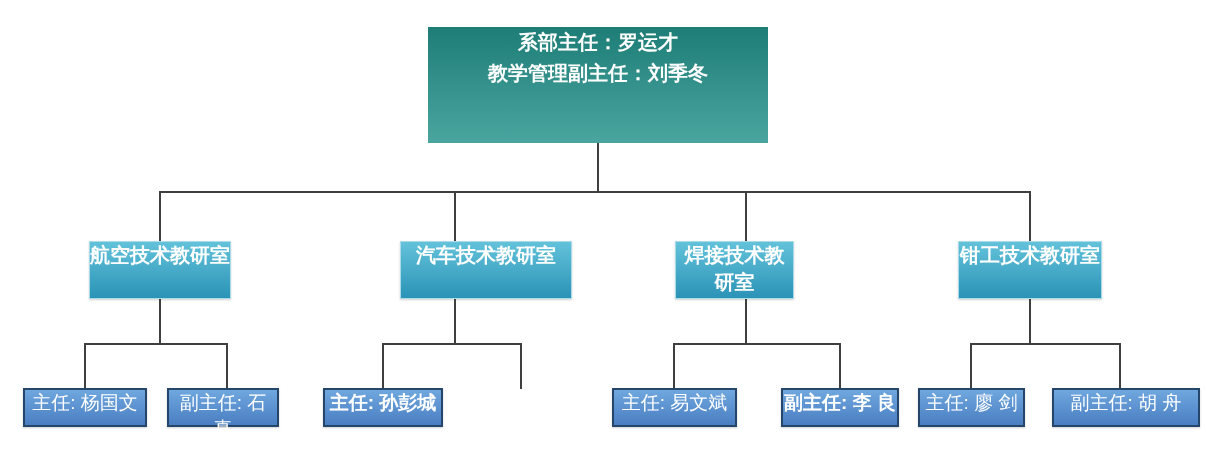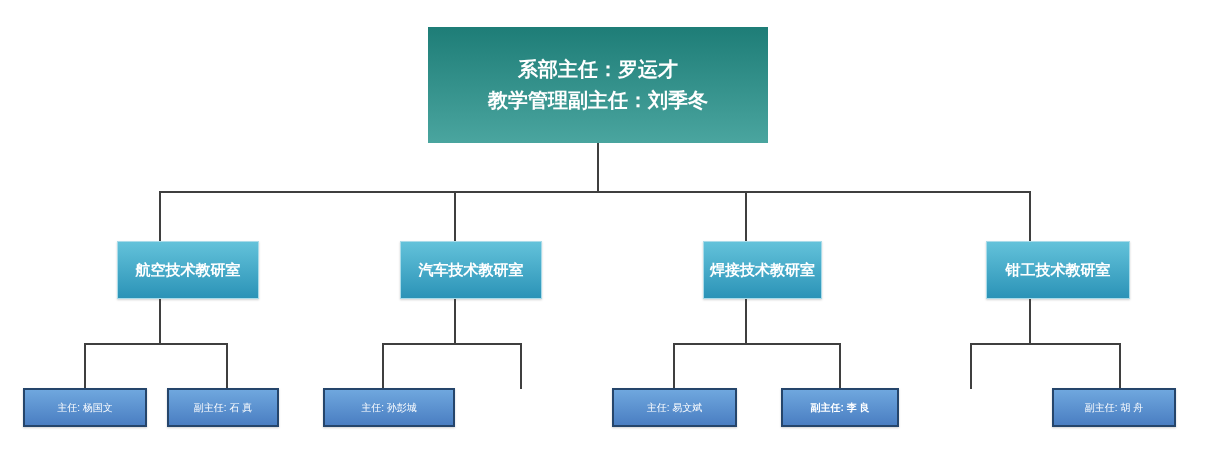--- a/index.html
+++ b/index.html
@@ -5,53 +5,52 @@
   html,body{margin:0;padding:0;background:#ffffff;}
   .canvas{
     position:relative;
     width:1206px;height:454px;
     background:#ffffff;
     font-family:"Liberation Sans","DejaVu Sans",sans-serif;
     overflow:hidden;
   }
   .box{
     position:absolute;
-    display:flex;flex-direction:column;align-items:center;justify-content:center;
+    display:flex;flex-direction:column;align-items:center;justify-content:flex-start;
     color:var(--text-color);
     text-align:center;
     box-sizing:border-box;
   }
   .root{
     left:428px;top:27px;width:340px;height:116px;
     background:linear-gradient(180deg,var(--teal-top) 0%,var(--teal-bottom) 100%);
     font-size:20px;font-weight:bold;line-height:31px;
   }
   .dept{
     top:241px;height:58px;
     background:linear-gradient(180deg,var(--cyan-top) 0%,var(--cyan-bottom) 100%);
     border:1px solid var(--cyan-border);
-    font-size:15px;font-weight:bold;
+    font-size:20px;font-weight:bold;
     box-shadow:0 1px 2px rgba(0,0,0,0.18);
-    margin-left:28px;
   }
   .d1{left:89px;width:142px;}
-  .d2{left:372px;width:142px;}
+  .d2{left:400px;width:172px;}
   .d3{left:675px;width:119px;}
   .d4{left:958px;width:144px;}
   .child{
     top:388px;height:39px;
     background:linear-gradient(180deg,var(--blue-top) 0%,var(--blue-bottom) 100%);
     border:2px solid var(--child-border);
-    font-size:10px;font-weight:normal;
+    font-size:19px;font-weight:normal;
     box-shadow:0 1px 2px rgba(0,0,0,0.18);
   }
   .g1a{left:23px;width:124px;}  .g1b{left:167px;width:112px;}
-  .g2a{left:323px;width:132px;} .g2b{left:455px;width:132px;}
+  .g2a{left:323px;width:120px;font-weight:bold;} .g2b{left:455px;width:132px;}
   .g3a{left:612px;width:125px;} .g3b{left:781px;width:118px;font-weight:bold;}
-  .g4a{left:918px;width:107px;} .g4b{left:1052px;width:124px;}
+  .g4a{left:918px;width:107px;} .g4b{left:1052px;width:148px;}
   .line{position:absolute;background:var(--line-color);}
   .v{width:2px;}
   .h{height:2px;}
   
   .c-root-stem{left:597px;top:143px;height:49px;}
   .c-main-h{left:159px;top:191px;width:872px;}
   .c-drop-1{left:159px;top:192px;height:49px;}
   .c-drop-2{left:454px;top:192px;height:49px;}
   .c-drop-3{left:745px;top:192px;height:49px;}
   .c-drop-4{left:1029px;top:192px;height:49px;}
@@ -112,15 +111,16 @@
   <div class="line v c-g4b"></div>
 
   <div class="box child g1a">主任: 杨国文</div>
   <div class="box child g1b">副主任: 石 真</div>
 
   <div class="box child g2a">主任: 孙彭城</div>
 
   <div class="box child g3a">主任: 易文斌</div>
   <div class="box child g3b">副主任: 李 良</div>
 
+  <div class="box child g4a">主任: 廖 剑</div>
   <div class="box child g4b">副主任: 胡 舟</div>
 
 </div>
 
 </body></html>

